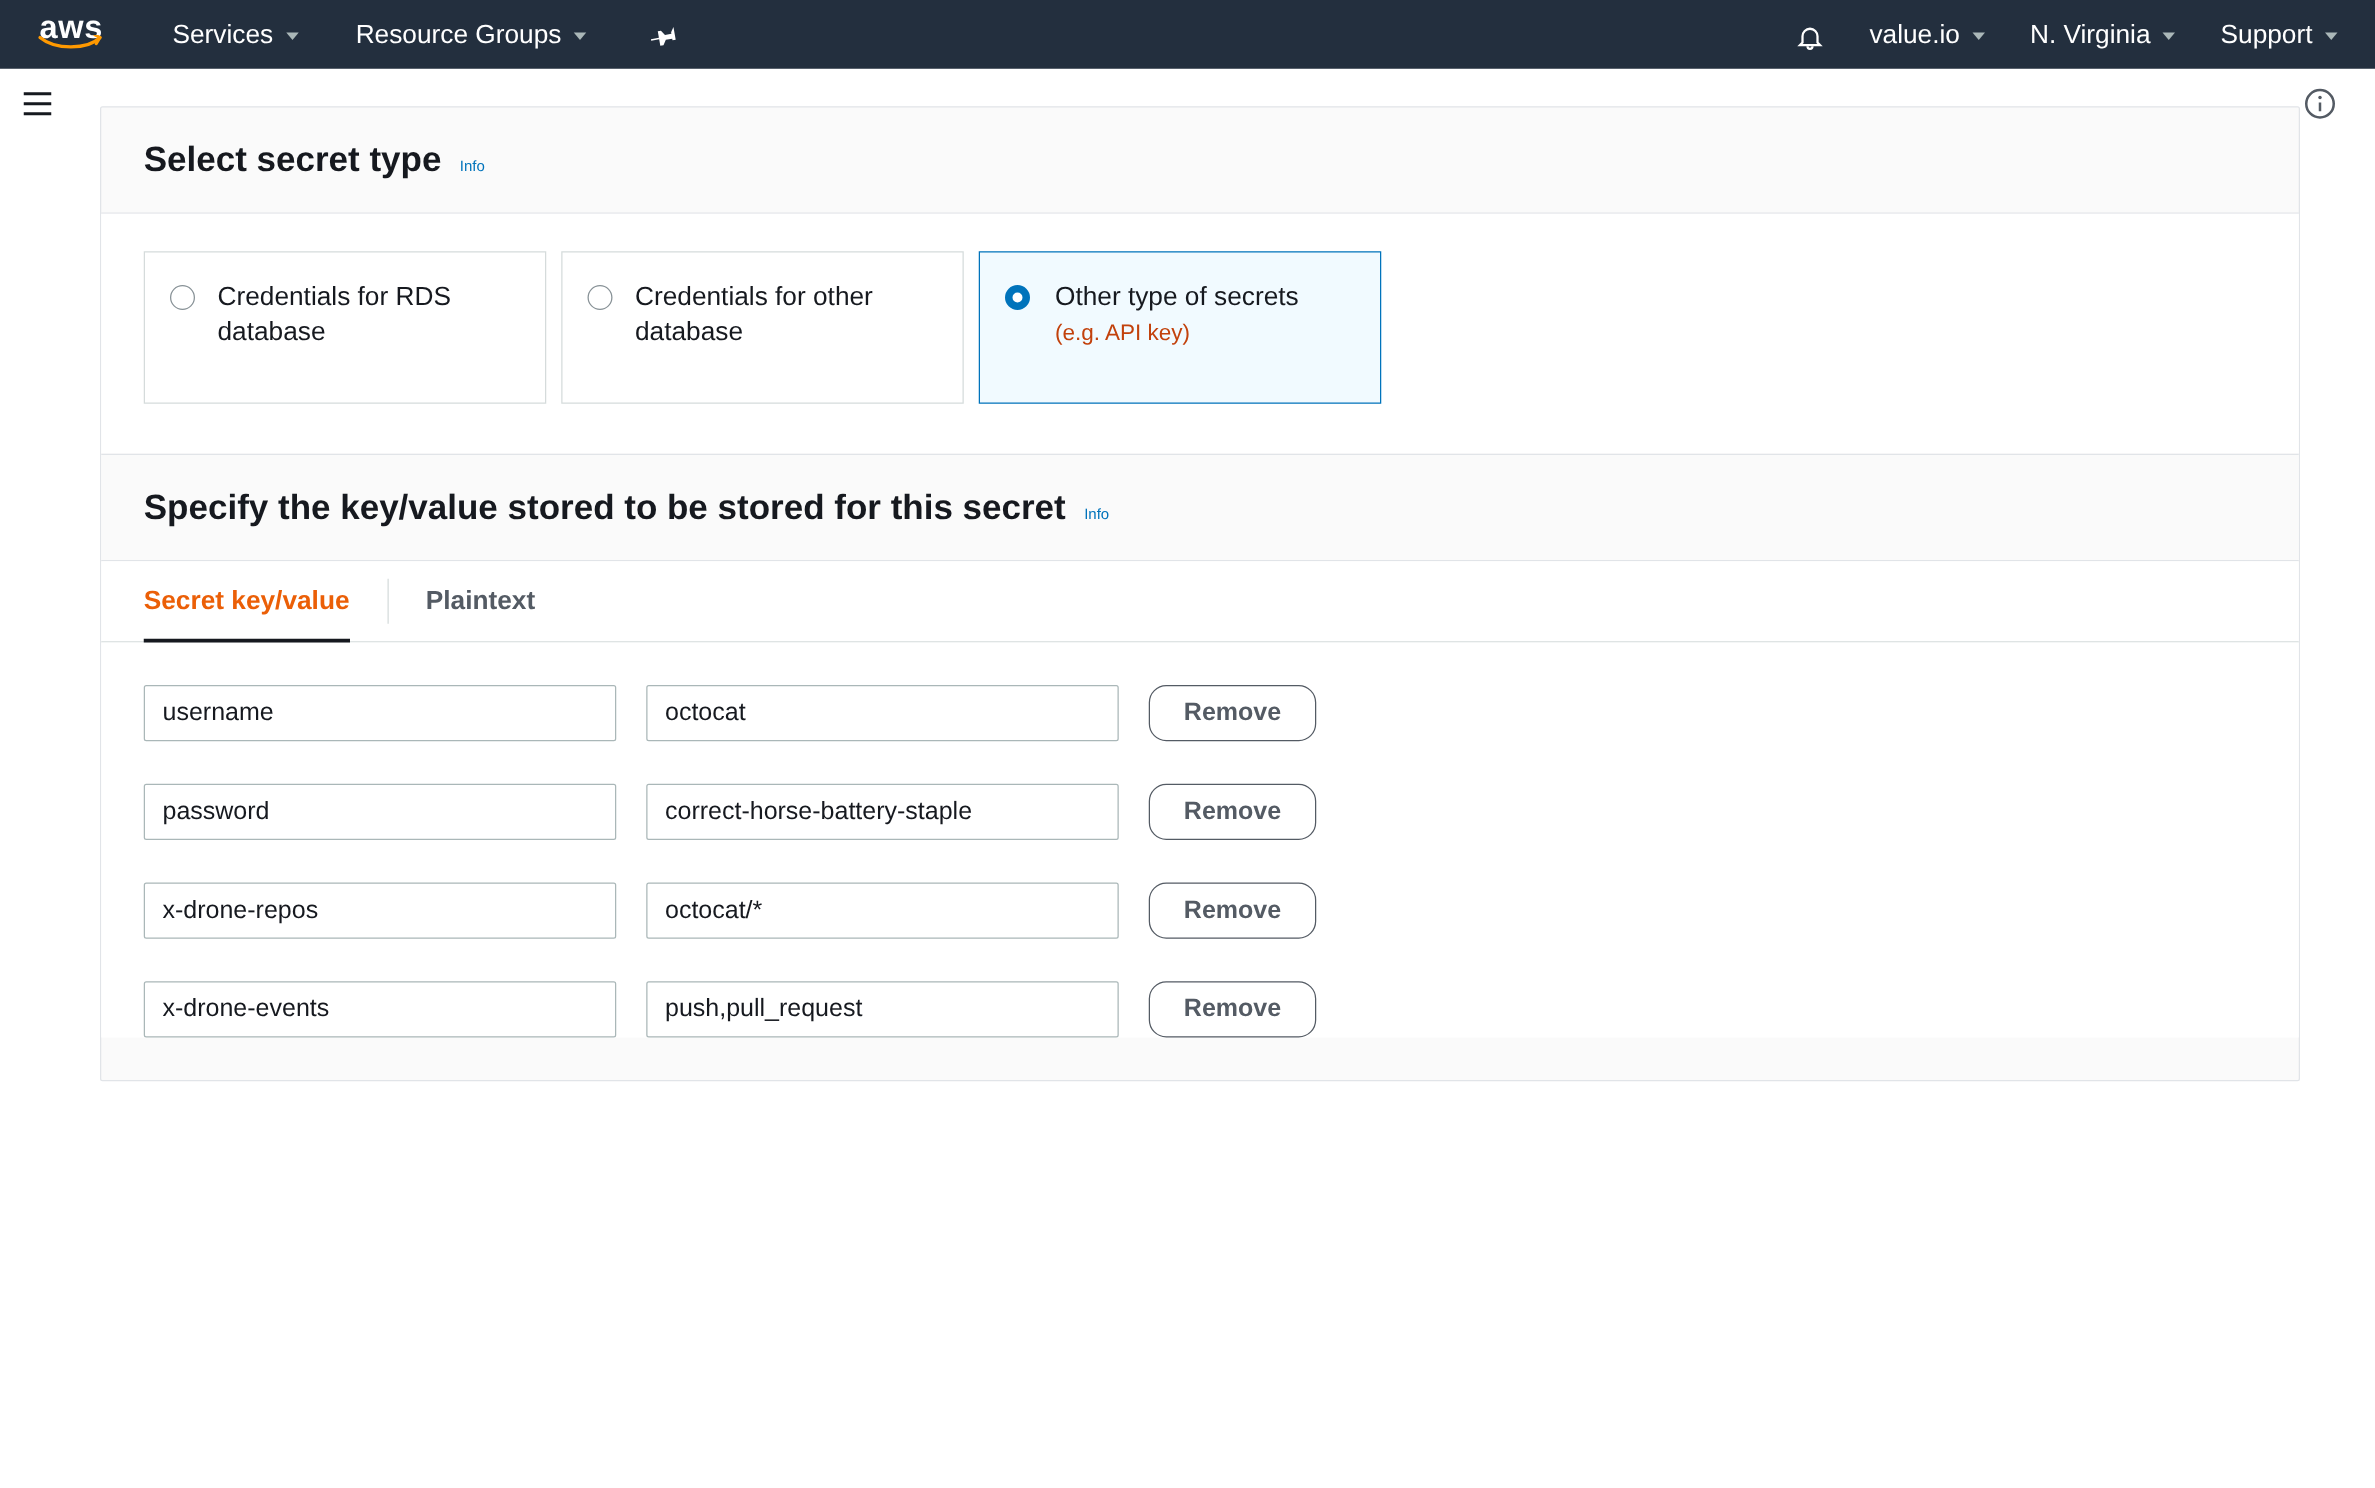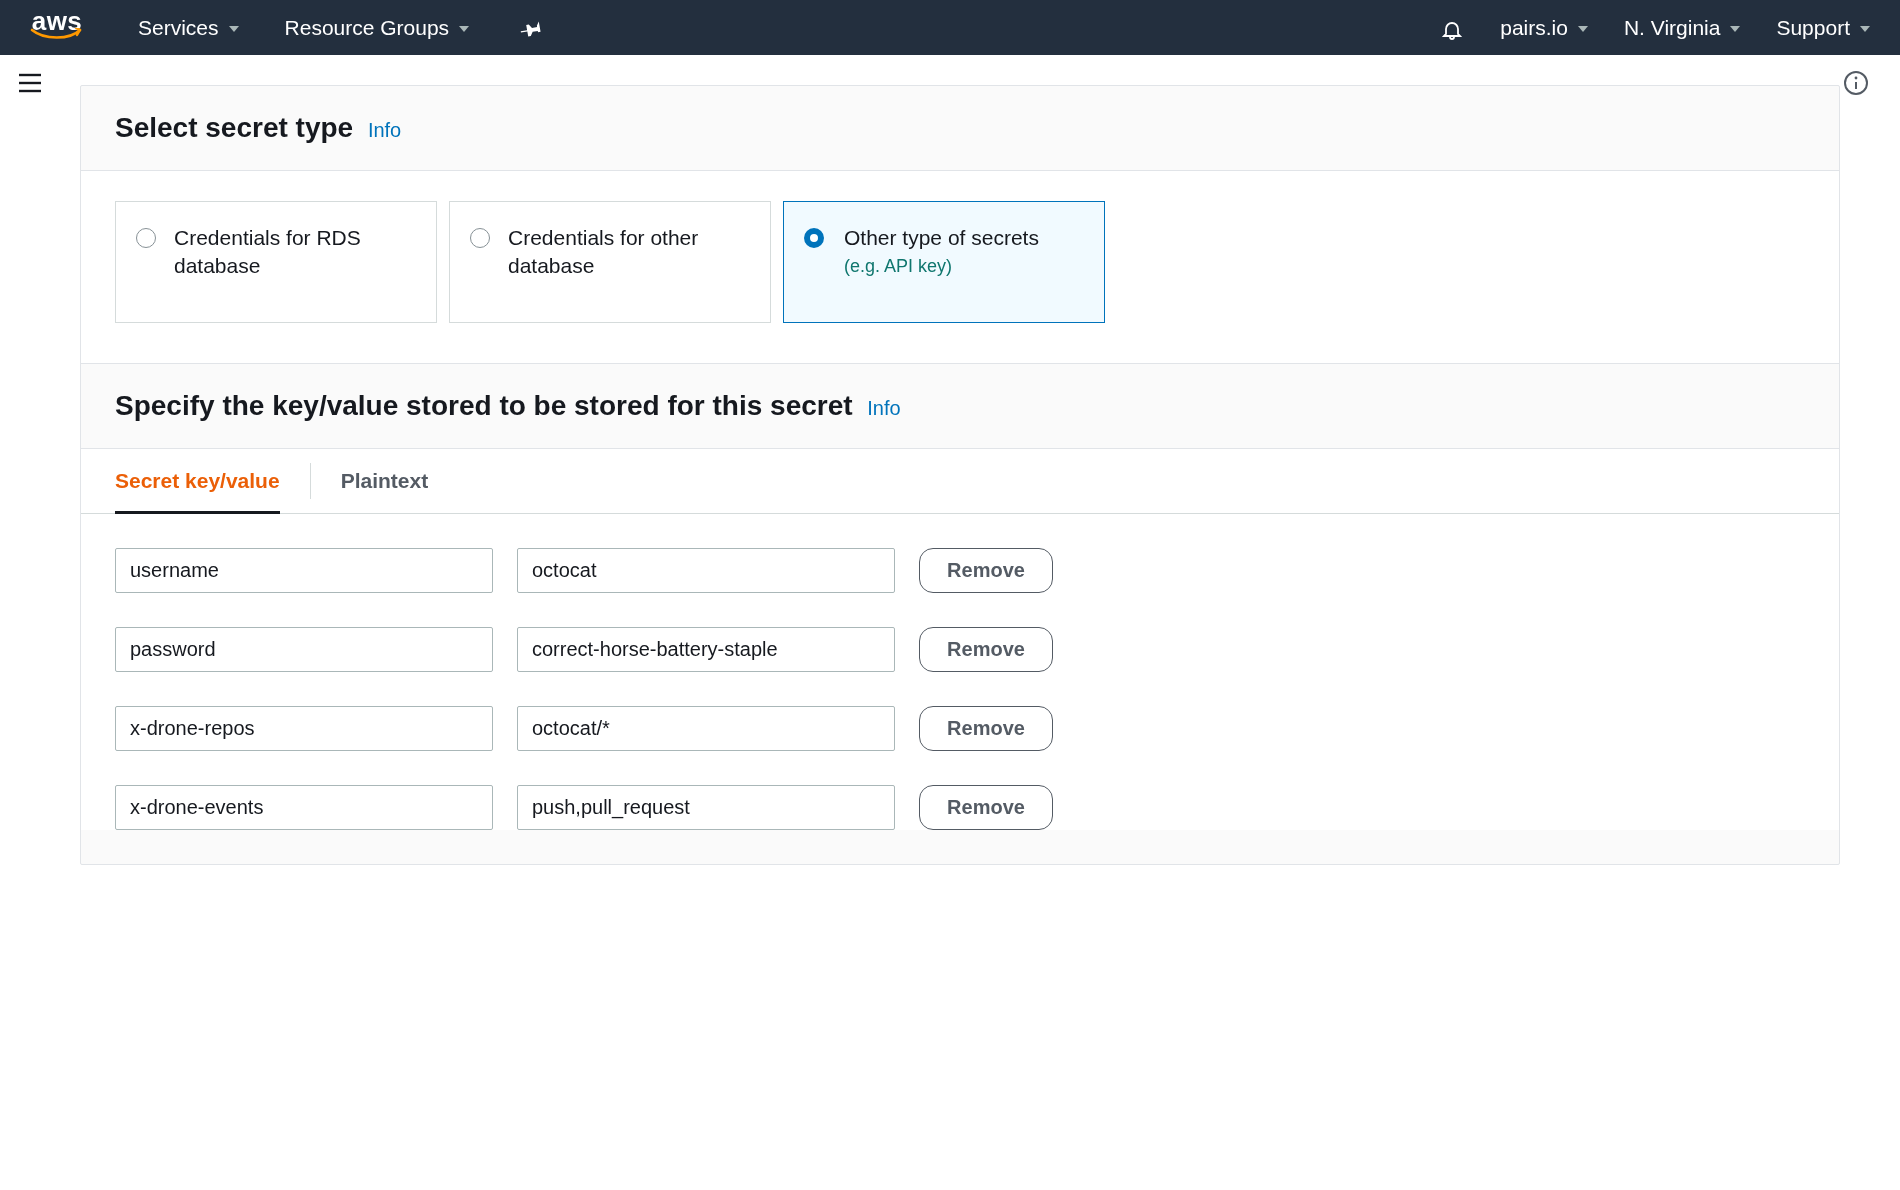--- a/index.html
+++ b/index.html
@@ -59,21 +59,21 @@
     padding:26px 34px;
     border-bottom:1px solid #e1e4e8;
   }
   .panel-header h2{
     display:inline;
     font-size:28px;
     font-weight:700;
     color:#16191f;
   }
   .info-link{
-    font-size:20px;font-weight:400;color:#0073bb;margin-left:10px;cursor:pointer;
+    font-size:12px;font-weight:400;color:#0073bb;margin-left:10px;cursor:pointer;
   }
   .panel-body{
     background:#ffffff;
     padding:30px 34px 40px 34px;
   }
 
   
   .options{display:flex;gap:12px;}
   .option-card{
     flex:0 0 322px;
@@ -89,21 +89,21 @@
     background:#f1faff;
     gap:20px;
   }
   .option-card .radio{
     flex:0 0 20px;height:20px;border:1.5px solid #879196;border-radius:50%;
     margin-top:4px;position:relative;background:#ffffff;
   }
   .option-card.selected .radio{border:6px solid #0073bb;}
   .option-card .opt-body{display:flex;flex-direction:column;gap:4px;}
   .opt-title{font-size:21px;color:#16191f;line-height:1.35;}
-  .opt-sub{font-size:18px;color:#0f766e;}
+  .opt-sub{font-size:18px;color:#c2410c;}
 
   
   .panel-header2{
     border-top:1px solid #e1e4e8;
     border-bottom:1px solid #e1e4e8;
     background:#fafafa;
     padding:26px 34px;
   }
   .panel-header2 h2{display:inline;font-size:28px;font-weight:700;}
 
@@ -180,21 +180,21 @@
 
   <div class="nav-group-r">
     <div class="nav-icon">
       <svg width="24" height="24" viewBox="0 0 24 24" fill="none" stroke="#ffffff" stroke-width="1.8">
         <path d="M6 18 v-5 a6 6 0 0 1 12 0 v5 l2 2 H4 z"></path>
         <path d="M10 21 a2 2 0 0 0 4 0"></path>
       </svg>
     </div>
 
     <div class="nav-link">
-      <span>pairs.io</span>
+      <span>value.io</span>
       <span class="caret"></span>
     </div>
 
     <div class="nav-link">
       <span>N. Virginia</span>
       <span class="caret"></span>
     </div>
 
     <div class="nav-link">
       <span>Support</span>

